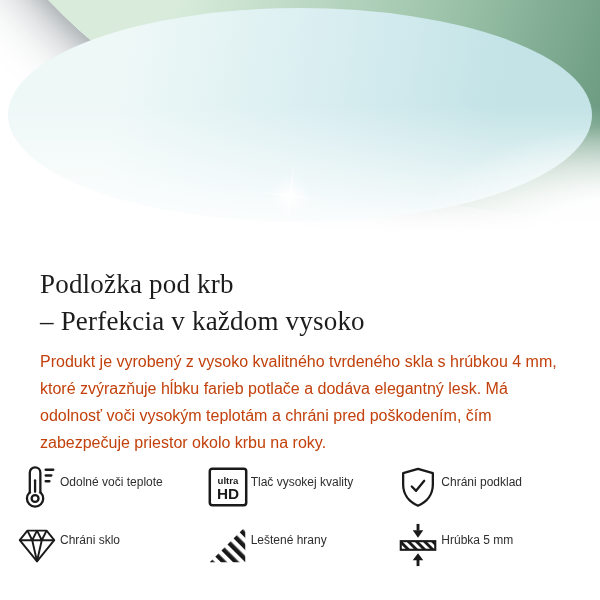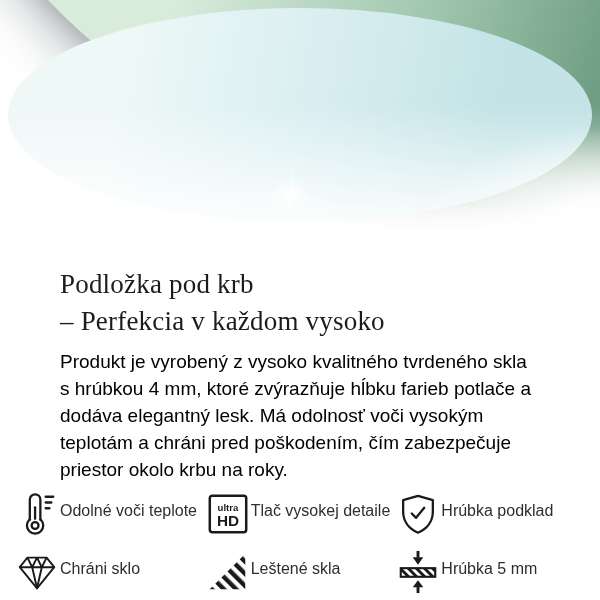--- a/index.html
+++ b/index.html
@@ -51,45 +51,45 @@
     background:linear-gradient(90deg, rgba(255,255,255,0), rgba(255,255,255,0.95) 45%, rgba(255,255,255,0.95) 55%, rgba(255,255,255,0));
     transform:rotate(7deg);
   }
   .sparkle::after {
     content:""; position:absolute; left:31px; top:0; width:2px; height:64px;
     background:linear-gradient(180deg, rgba(255,255,255,0), rgba(255,255,255,0.95) 45%, rgba(255,255,255,0.95) 55%, rgba(255,255,255,0));
     transform:rotate(7deg);
   }
 
   
-  .content { padding:0 60px;margin-top:36px; }
+  .content { padding:0 40px;margin-top:36px; }
   .title {
     margin:7px 0 0;
     font-family:"Liberation Serif", serif;
     font-weight:400;
     font-size:27px; line-height:37px;
     color:#1c1c1c; letter-spacing:0.2px;
   }
   .desc {
     margin:8px 0 0;
-    font-size:19px; line-height:27px;
-    color:#000000;
+    font-size:16px; line-height:27px;
+    color:#c2410c;
   }
 
   
   .features {
     margin-top:8px;
     padding:0 14px;
     display:grid;
     grid-template-columns:repeat(3, 1fr);
     row-gap:12px;
   }
   .feature { display:flex; flex-direction:row; }
   .feature svg { width:46px; height:46px; display:block; }
-  .feature-label { margin-top:11px; font-size:16px; color:#2e2e2e; }
+  .feature-label { margin-top:11px; font-size:12px; color:#2e2e2e; }
 </style>
 </head>
 <body>
 
 <div class="hero">
   <div class="glass-outer"></div>
   <div class="glass-inner"></div>
   <div class="hero-fade"></div>
   <div class="sparkle">
       <div class="glow"></div>
@@ -120,31 +120,31 @@
     </svg>
     <div class="feature-label">Odolné voči teplote</div>
   </div>
 
   <div class="feature">
     <svg viewBox="0 0 48 48">
       <rect x="5" y="5" width="38" height="38" rx="2.5" fill="none" stroke="#1a1a1a" stroke-width="2.6"></rect>
       <text x="24" y="21" text-anchor="middle" font-family="Liberation Sans, sans-serif" font-size="10" font-weight="600" fill="#1a1a1a">ultra</text>
       <text x="24" y="37" text-anchor="middle" font-family="Liberation Sans, sans-serif" font-size="16" font-weight="700" fill="#1a1a1a">HD</text>
     </svg>
-    <div class="feature-label">Tlač vysokej detaile</div>
+    <div class="feature-label">Tlač vysokej kvality</div>
   </div>
 
   <div class="feature">
     <svg viewBox="0 0 48 48">
       <g fill="none" stroke="#1a1a1a" stroke-width="2.4" stroke-linecap="round" stroke-linejoin="round">
         <path d="M24 5 L39.5 9.5 L39.5 21.5 C39.5 31.5 33.5 39.5 24 43.5 C14.5 39.5 8.5 31.5 8.5 21.5 L8.5 9.5 Z"></path>
         <path d="M17.5 23.5 L22 28 L30.5 17.5"></path>
       </g>
     </svg>
-    <div class="feature-label">Hrúbka podklad</div>
+    <div class="feature-label">Chráni podklad</div>
   </div>
 
   <div class="feature">
     <svg viewBox="0 0 48 48">
       <g fill="none" stroke="#1a1a1a" stroke-width="2" stroke-linejoin="round">
         <path d="M14 9 L34 9 L42 19 L24 41 L6 19 Z"></path>
         <path d="M6 19 L42 19 M14 9 L19 19 L24 41 L29 19 L34 9 M24 9 L19 19 M24 9 L29 19"></path>
       </g>
     </svg>
     <div class="feature-label">Chráni sklo</div>
@@ -153,21 +153,21 @@
   <div class="feature">
     <svg viewBox="0 0 48 48">
       <defs>
         <pattern id="hatch" width="9" height="9" patternUnits="userSpaceOnUse" patternTransform="rotate(-45)">
           <rect width="9" height="9" fill="#ffffff"></rect>
           <rect width="4.6" height="9" fill="#1a1a1a"></rect>
         </pattern>
       </defs>
       <path d="M5 42 L42 5 L42 42 Z" fill="url(#hatch)"></path>
     </svg>
-    <div class="feature-label">Leštené skla</div>
+    <div class="feature-label">Leštené hrany</div>
   </div>
 
   <div class="feature">
     <svg viewBox="0 0 48 48">
       <defs>
         <pattern id="hatch2" width="6" height="6" patternUnits="userSpaceOnUse" patternTransform="rotate(-45)">
           <rect width="6" height="6" fill="#ffffff"></rect>
           <rect width="3" height="6" fill="#1a1a1a"></rect>
         </pattern>
       </defs>

